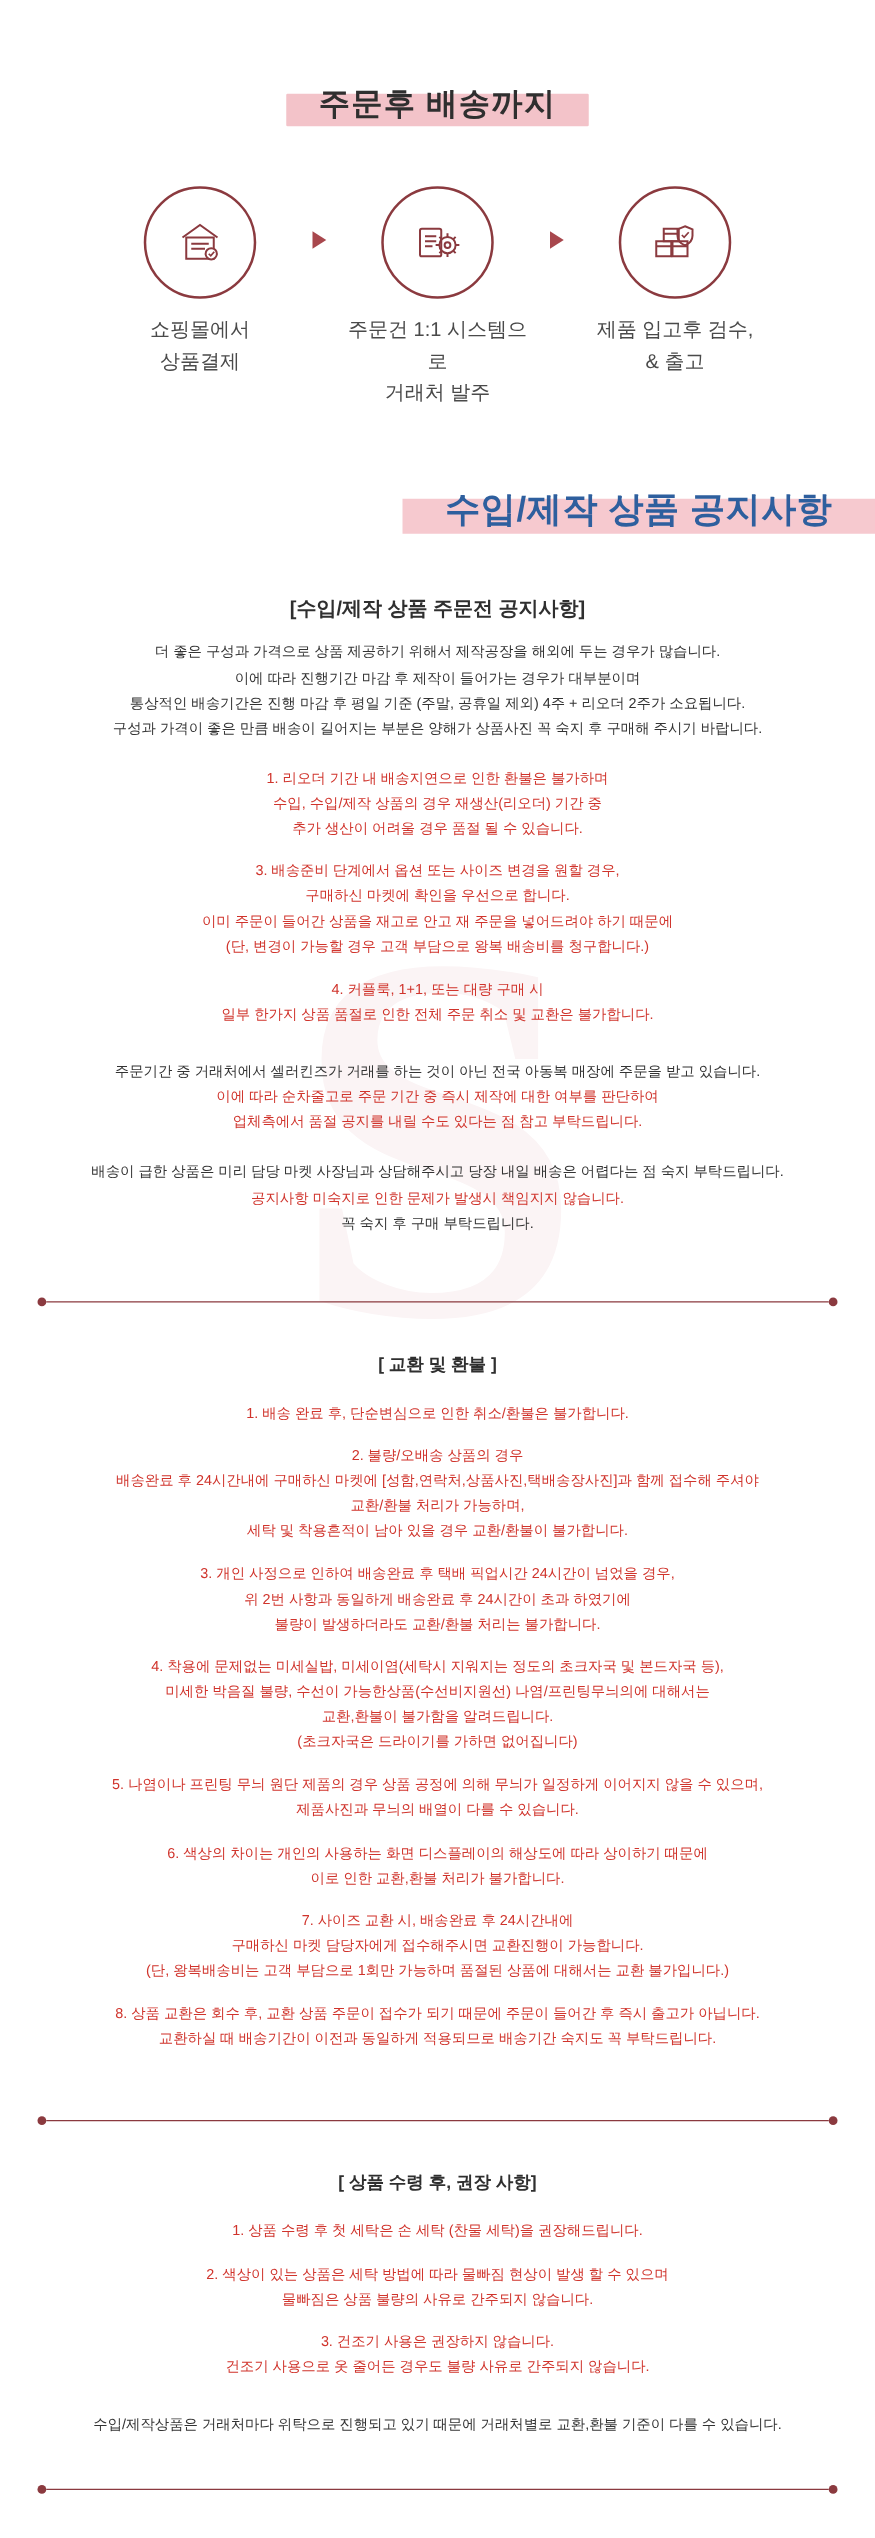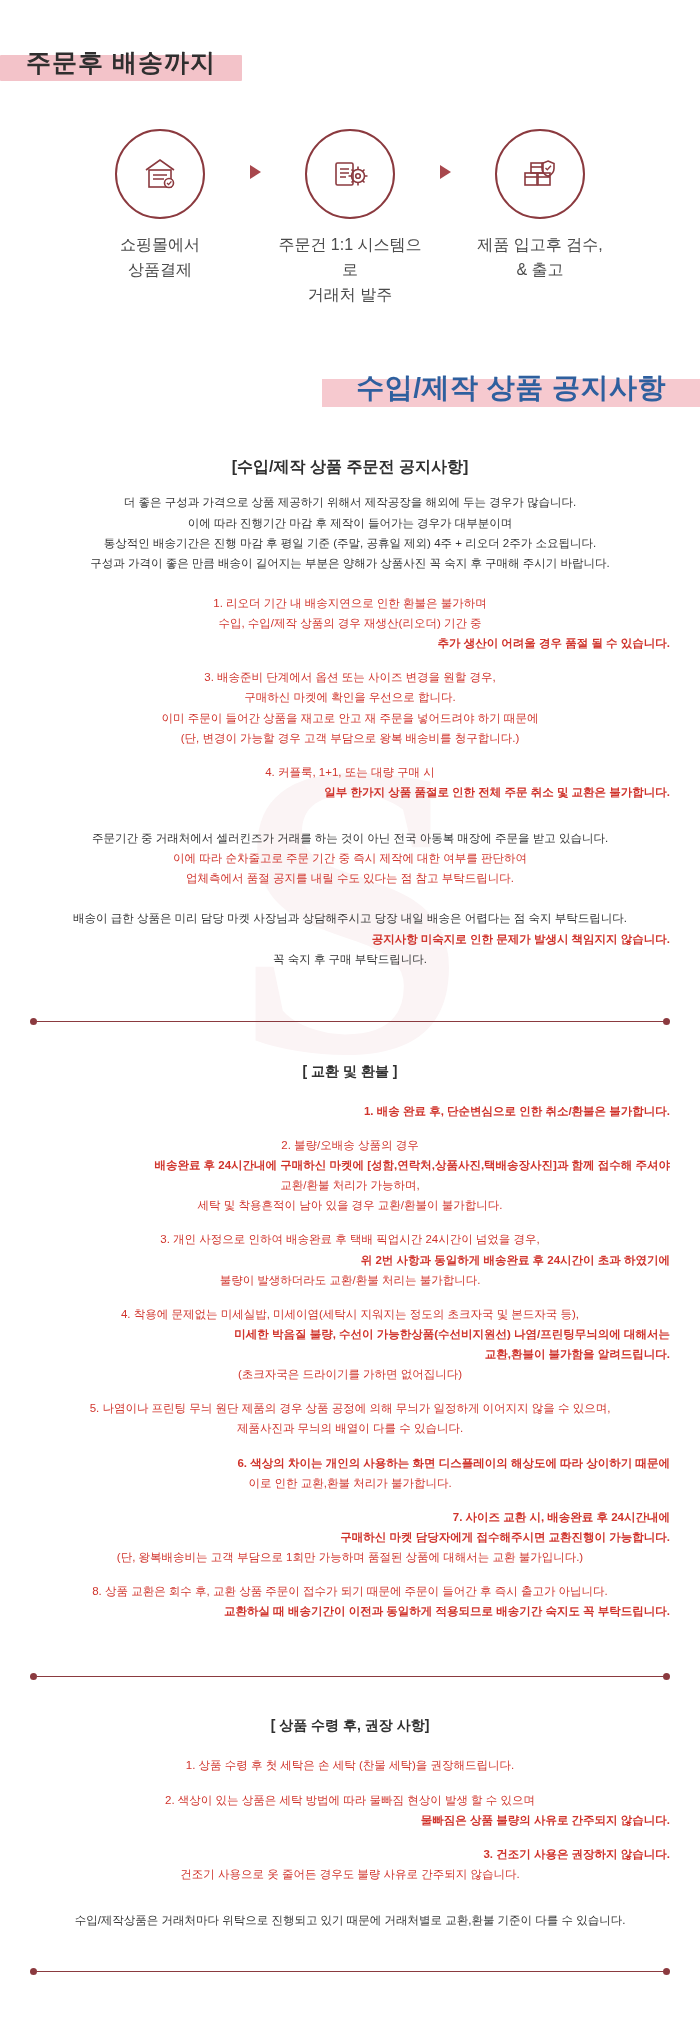--- a/index.html
+++ b/index.html
@@ -34,22 +34,23 @@
     user-select: none;
     font-family: "Liberation Serif", serif;
   }
   .content {
     position: relative;
     z-index: 2;
   }
 
   
   .top-banner {
-    text-align: left;
+    text-align: center;
     padding-top: 44px;
+    margin-top: 20px;
   }
   .top-banner .title-wrap {
     display: inline-block;
     position: relative;
     padding: 2px 26px 4px 26px;
   }
   .top-banner .hl {
     position: absolute;
     left: 0; right: 0;
     top: 11px;
@@ -149,21 +150,21 @@
     color: #2f2f2f;
     margin-bottom: 14px;
   }
   p.line {
     margin: 0;
     font-size: 11.5px;
     line-height: 1.75;
     color: #4a4a4a;
   }
   p.line.red { color: #d0342c; }
-  p.line.bold-red { color: #d0342c; font-weight: bold; text-align: right; }
+  p.line.bold-red { color: #d0342c; font-weight: normal; }
   p.line.dark { color: #333333; }
   .gap-s { height: 12px; }
   .gap-m { height: 20px; }
   .gap-l { height: 32px; }
   .gap-xl { height: 44px; }
 
   .item { margin-bottom: 14px; }
   .item p.line { margin: 0; }
 
   

